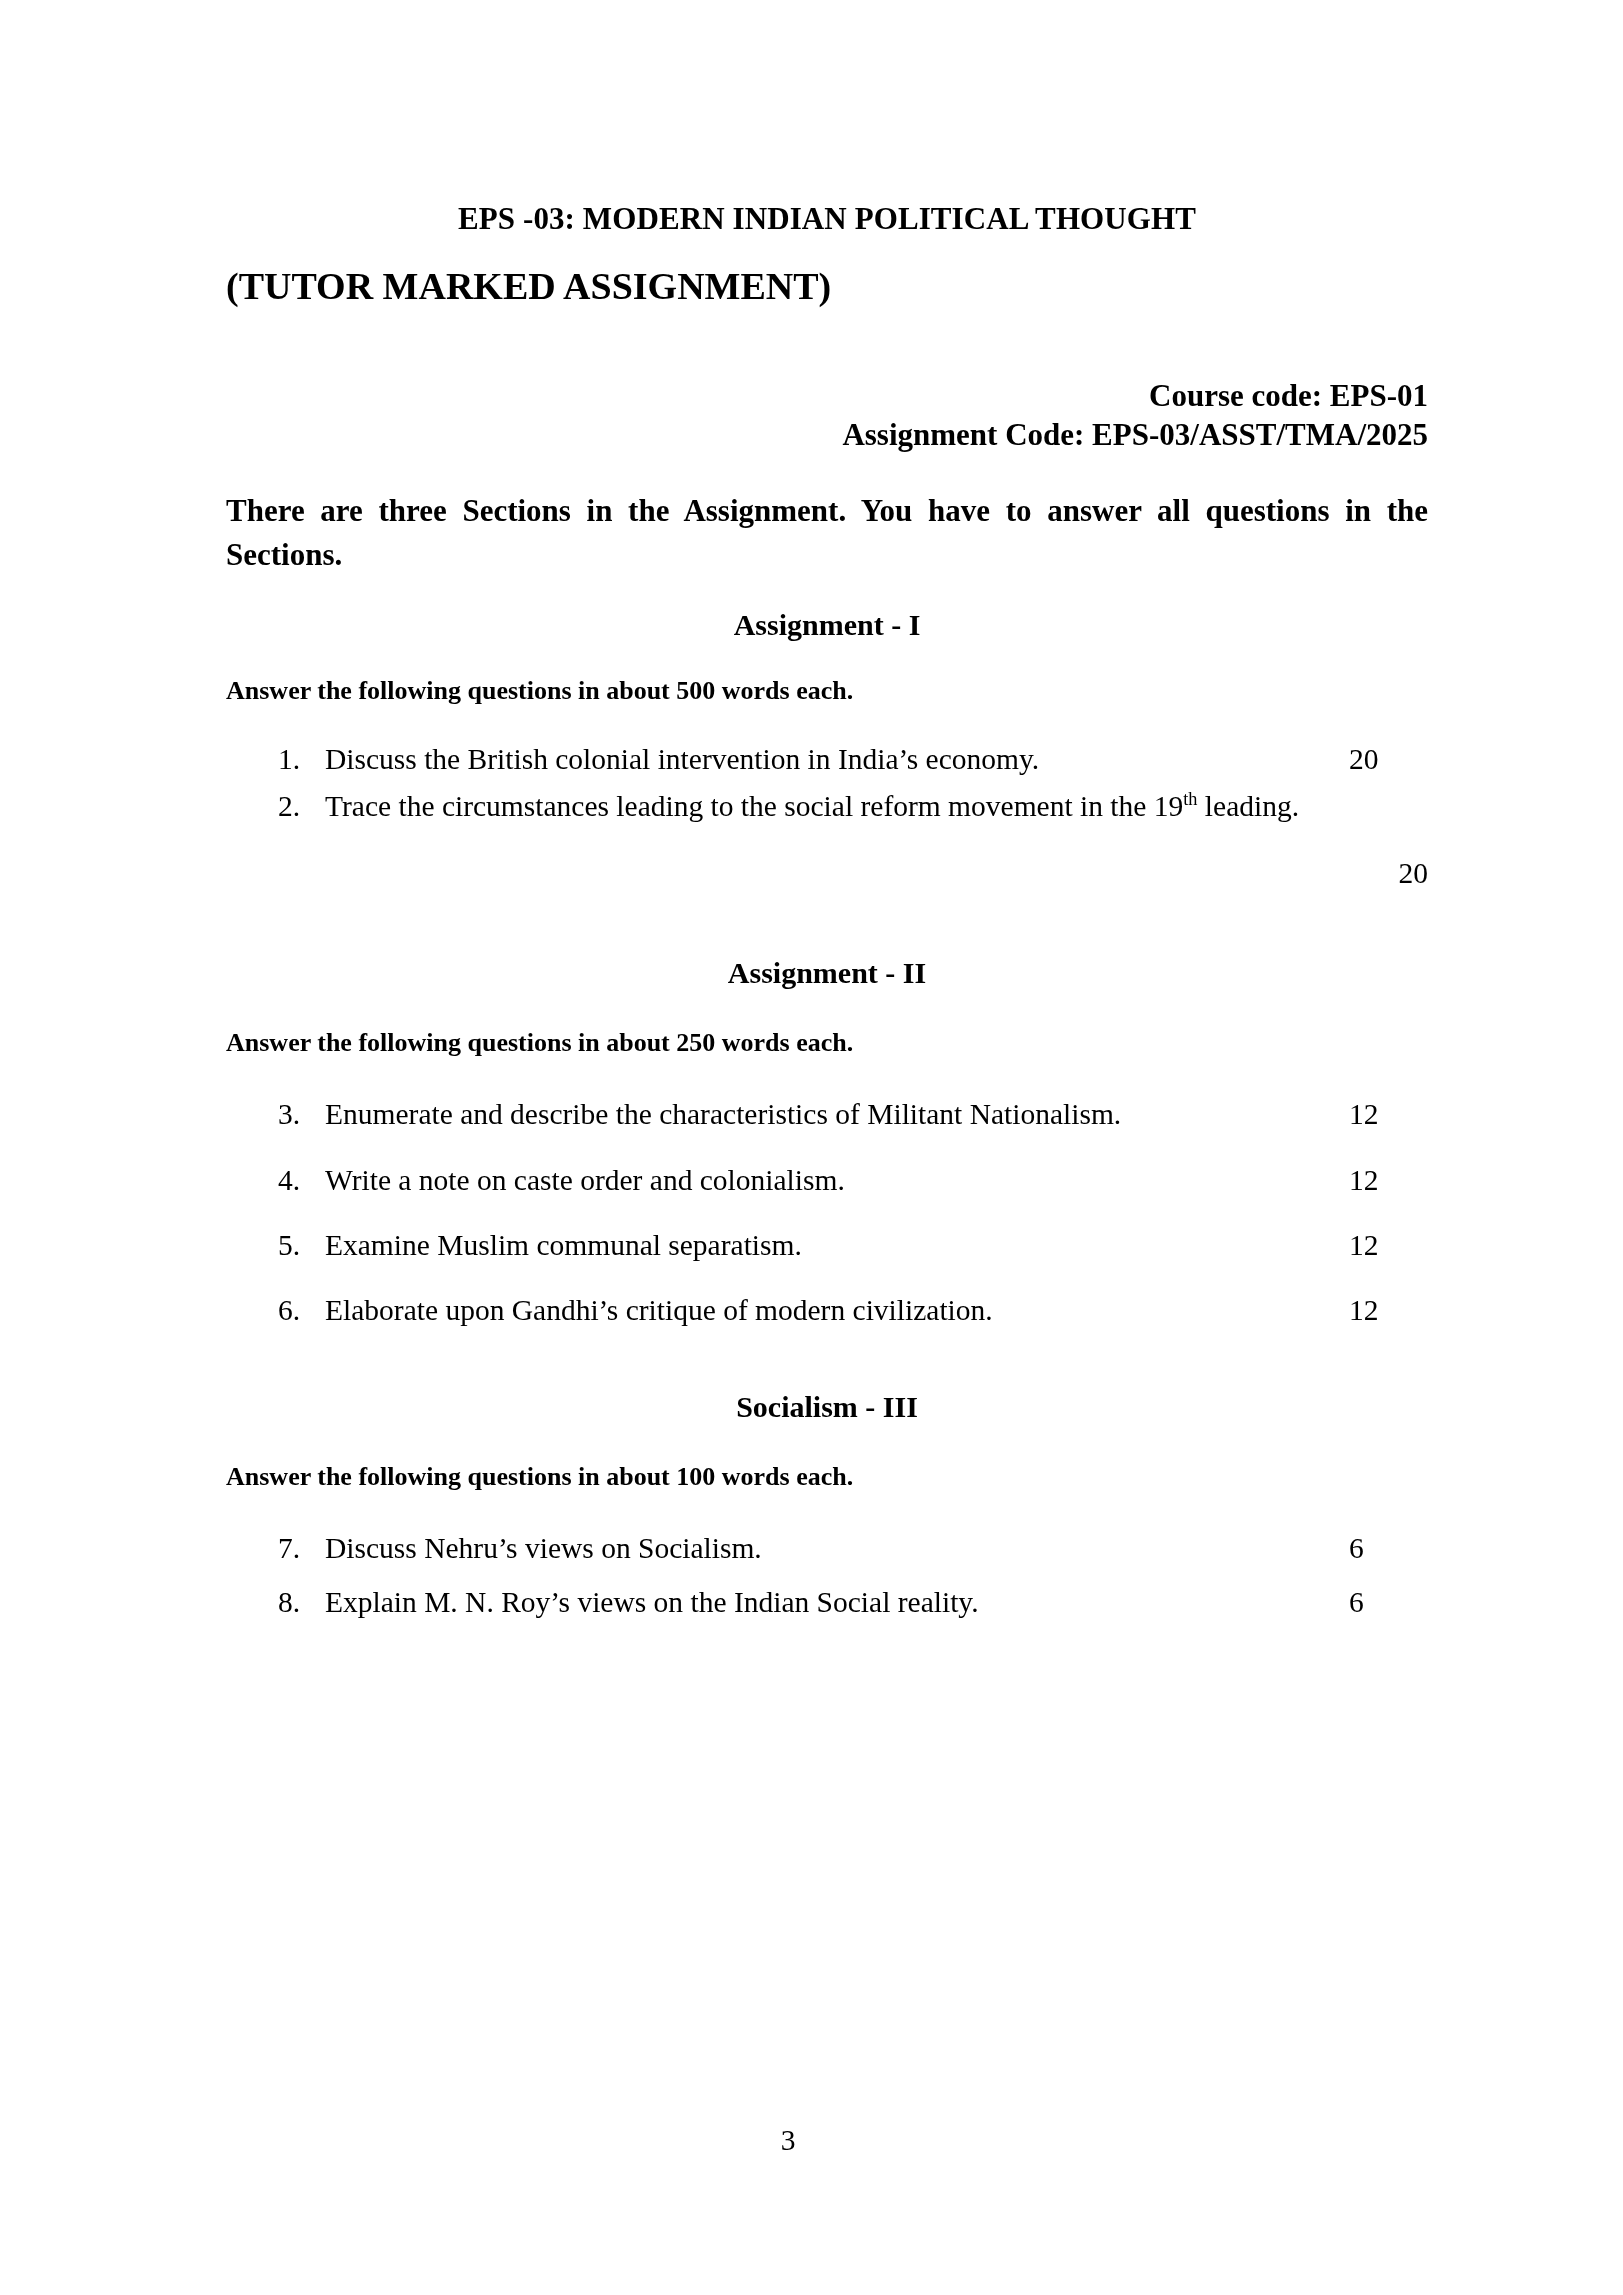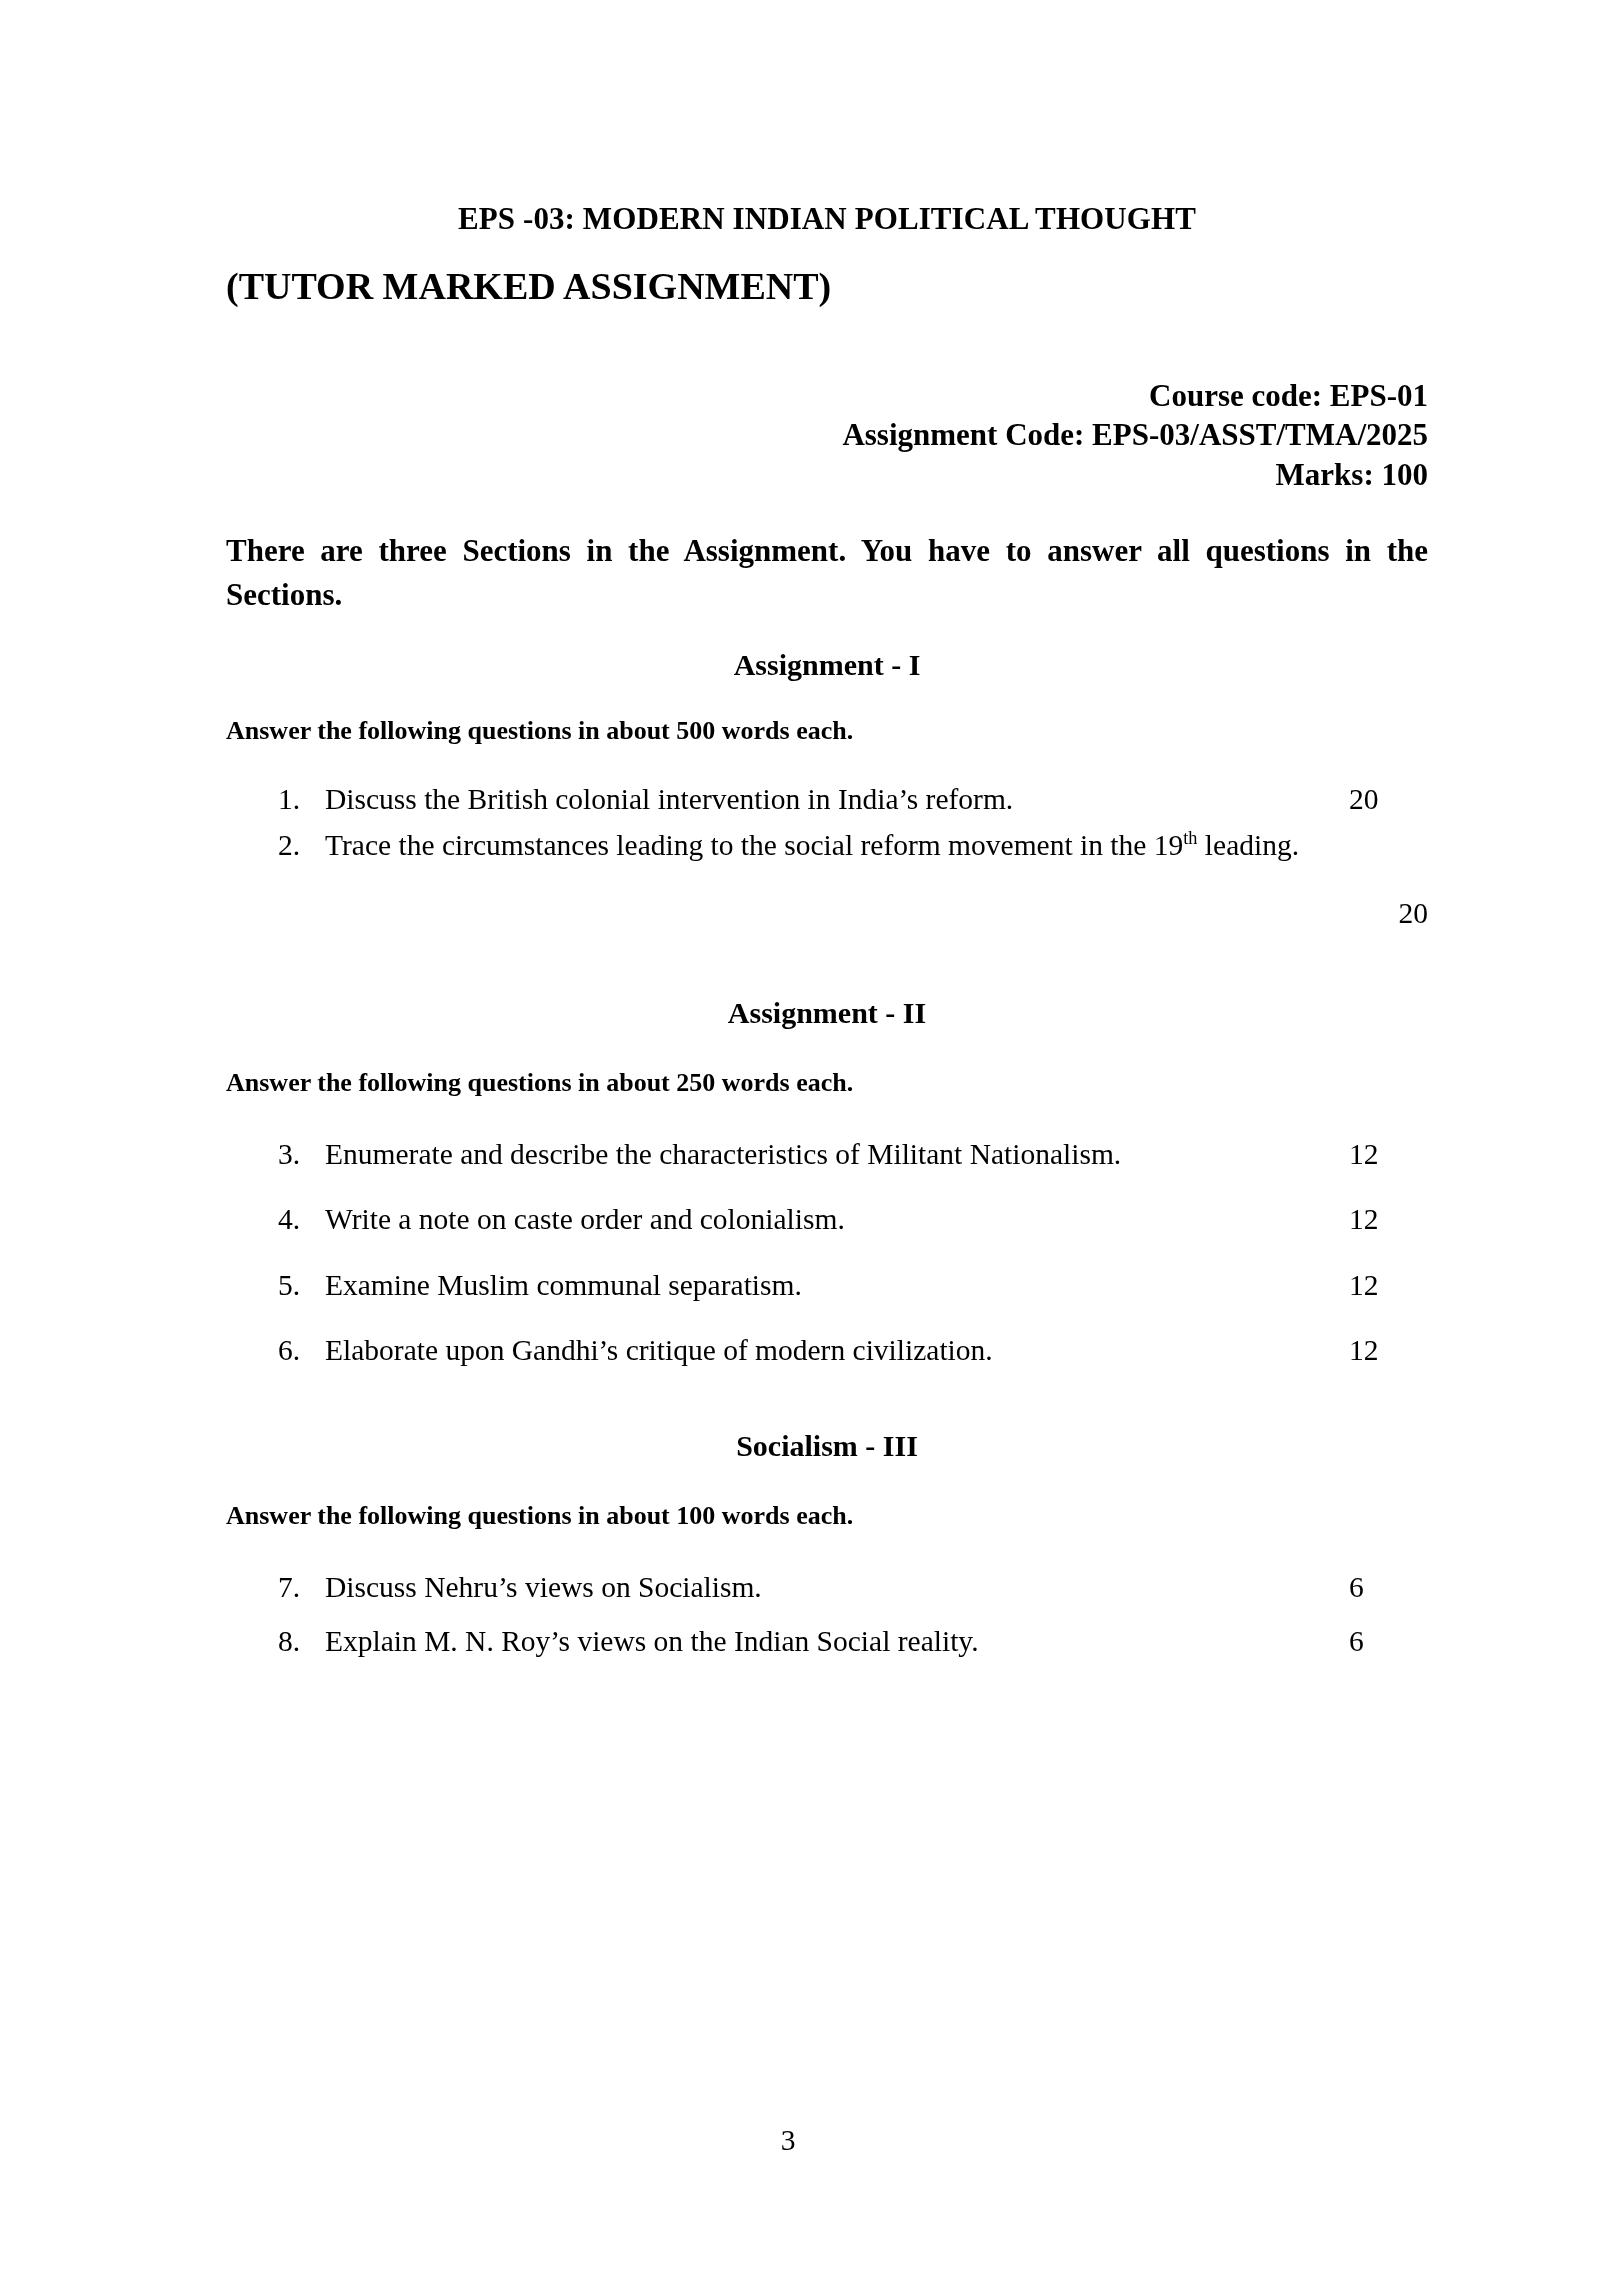--- a/index.html
+++ b/index.html
@@ -158,33 +158,32 @@
 
 <div class="page">
   <div class="content">
 
     <h1 class="doc-title">EPS -03: MODERN INDIAN POLITICAL THOUGHT</h1>
     <h2 class="doc-subtitle">(TUTOR MARKED ASSIGNMENT)</h2>
 
     <div class="meta-block">
       <span class="meta-line">Course code: EPS-01</span>
       <span class="meta-line">Assignment Code: EPS-03/ASST/TMA/2025</span>
-      <span class="meta-line">Marks: 100</span>
     </div>
 
     <p class="intro">There are three Sections in the Assignment. You have to answer all questions in the Sections.</p>
 
     <h3 class="section-heading sec1">Assignment - I</h3>
     <p class="answer-instr ai-1">Answer the following questions in about 500 words each.</p>
 
     <ul class="qlist first">
       <li class="qrow">
         <span class="qnum">1.</span>
         <span class="qtext-wrap">
-          <span class="qtext">Discuss the British colonial intervention in India’s reform.</span>
+          <span class="qtext">Discuss the British colonial intervention in India’s economy.</span>
           <span class="qmark">20</span>
         </span>
       </li>
       <li class="qrow">
         <span class="qnum">2.</span>
         <span class="qtext-wrap">
           <span class="qtext">Trace the circumstances leading to the social reform movement in the 19</span><sup>th</sup><span class="qtext"> leading.</span>
           <span class="qmark below">20</span>
         </span>
       </li>

